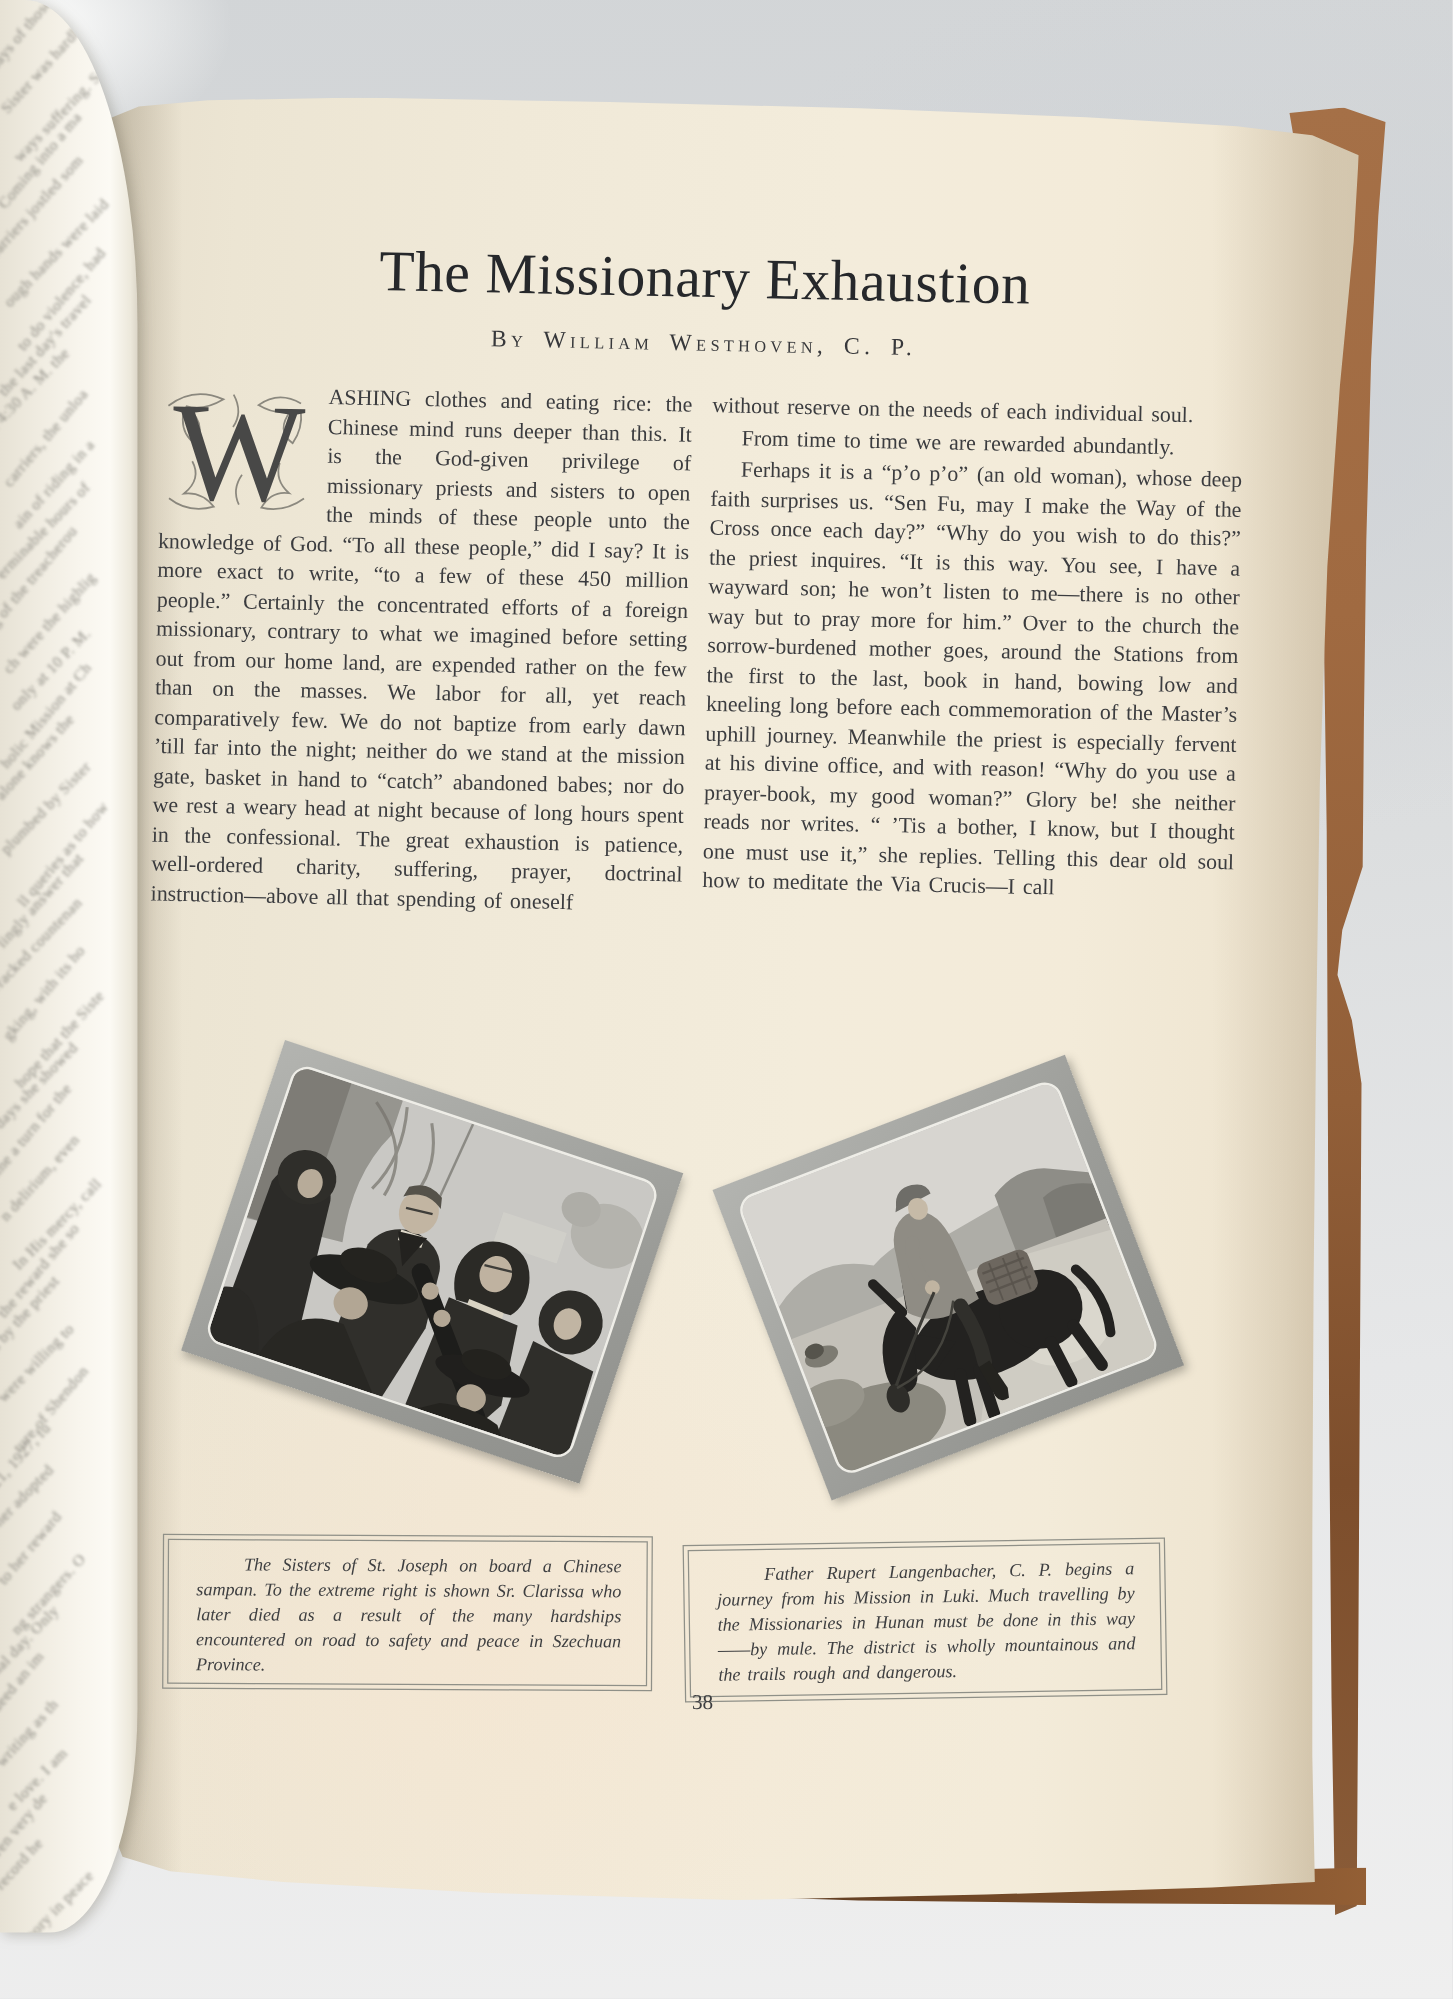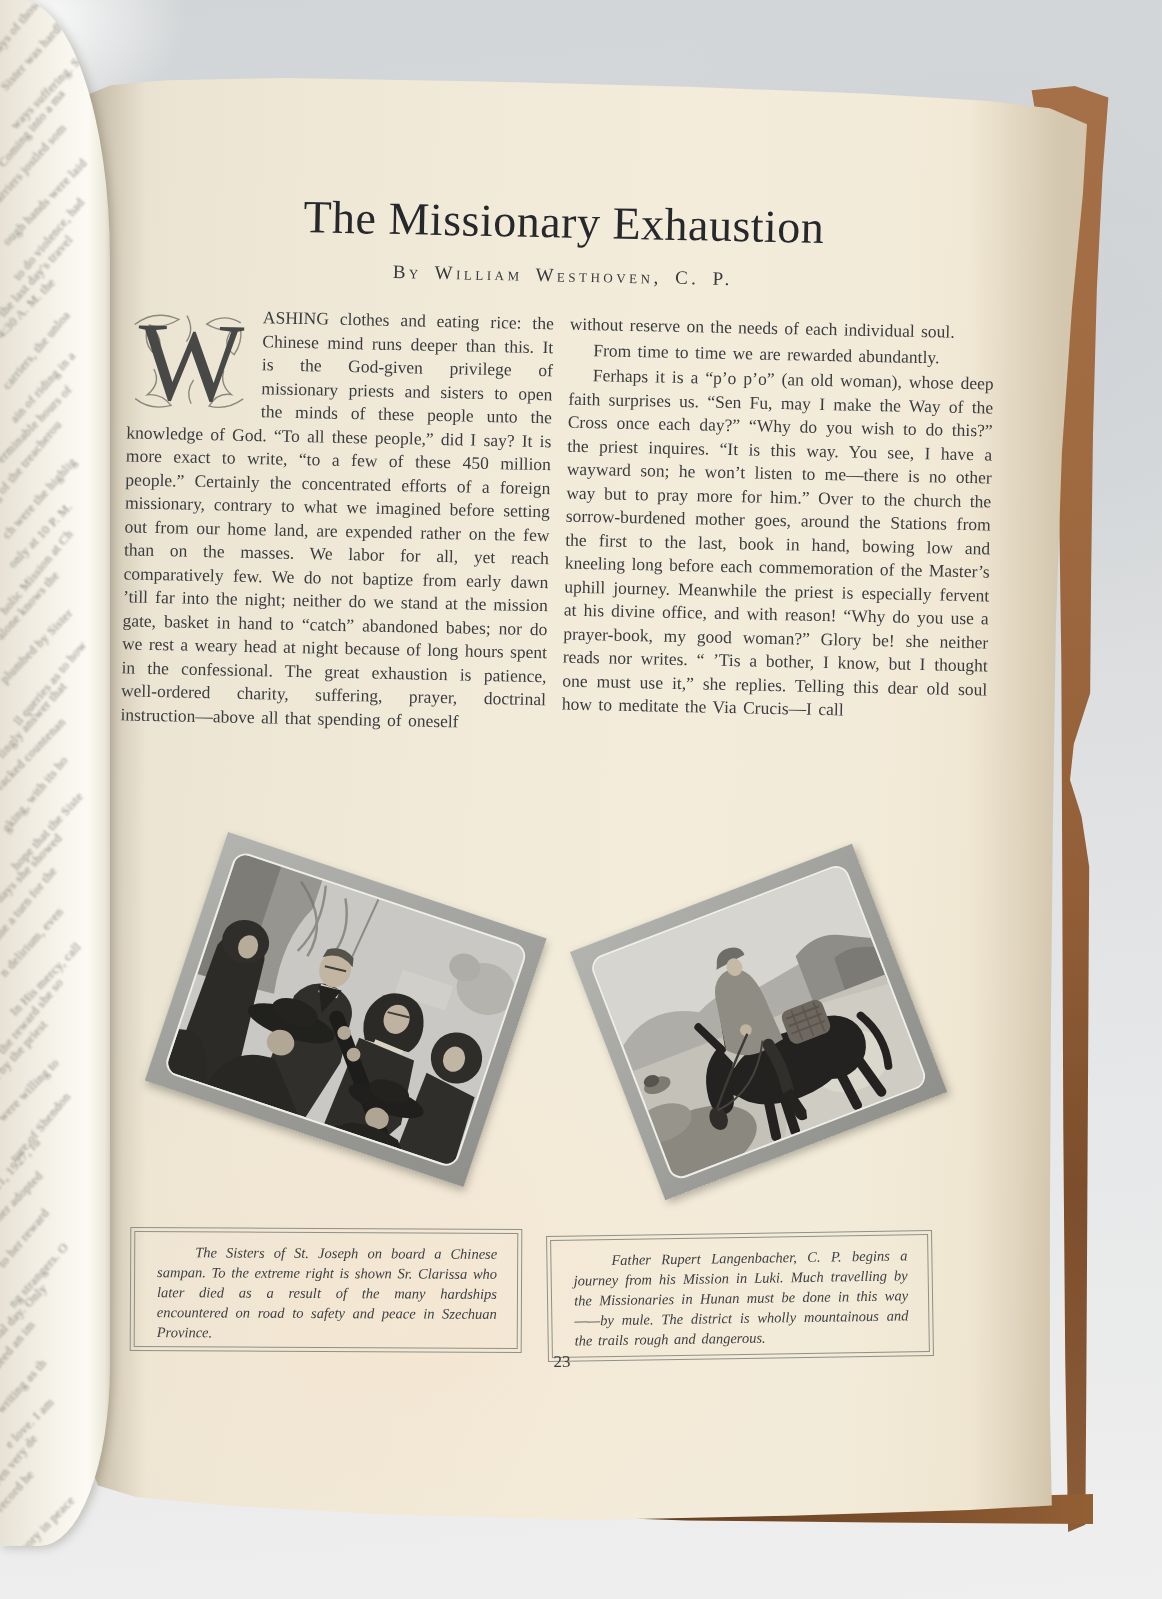--- a/index.html
+++ b/index.html
@@ -213,21 +213,21 @@
       <div class="caption-inner">
         <p>The Sisters of St. Joseph on board a Chinese sampan.  To the extreme right is shown Sr. Clarissa who later died as a result of the many hardships encountered on road to safety and peace in Szechuan Province.</p>
       </div>
     </div>
     <div class="caption caption-right">
       <div class="caption-inner">
         <p>Father Rupert Langenbacher, C. P. begins a journey from his Mission in Luki.  Much travelling by the Missionaries in Hunan must be done in this way——by mule.  The district is wholly mountainous and the trails rough and dangerous.</p>
       </div>
     </div>
 
-    <div class="pageno">23</div>
+    <div class="pageno">38</div>
   </div>
 
   <div class="prev-page">
       <span class="frag" style="top: 10px; left: -24px; transform: rotate(-50deg);">days of those terri</span>
       <span class="frag" style="top: 47px; left: -12px; transform: rotate(-48deg);">Sister was hardly</span>
       <span class="frag" style="top: 84px; left: -2px; transform: rotate(-46deg);">ways suffering. Su</span>
       <span class="frag" style="top: 121px; left: -16px; transform: rotate(-50deg);">Coming into a ma</span>
       <span class="frag" style="top: 158px; left: -24px; transform: rotate(-48deg);">carriers jostled som</span>
       <span class="frag" style="top: 195px; left: -12px; transform: rotate(-46deg);">ough hands were laid</span>
       <span class="frag" style="top: 232px; left: -2px; transform: rotate(-50deg);">to do violence, had</span>

